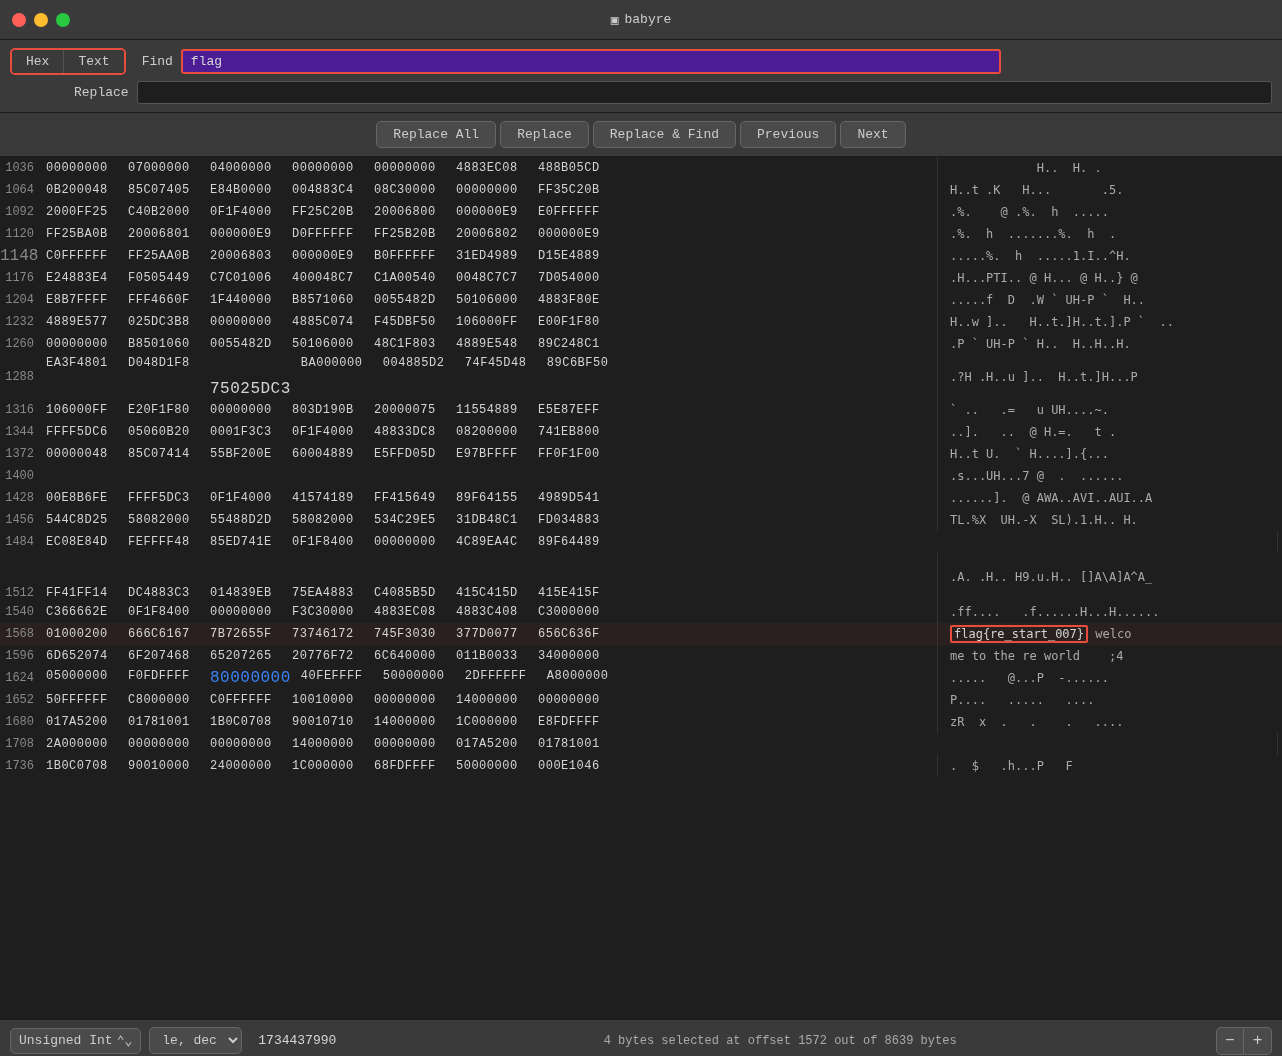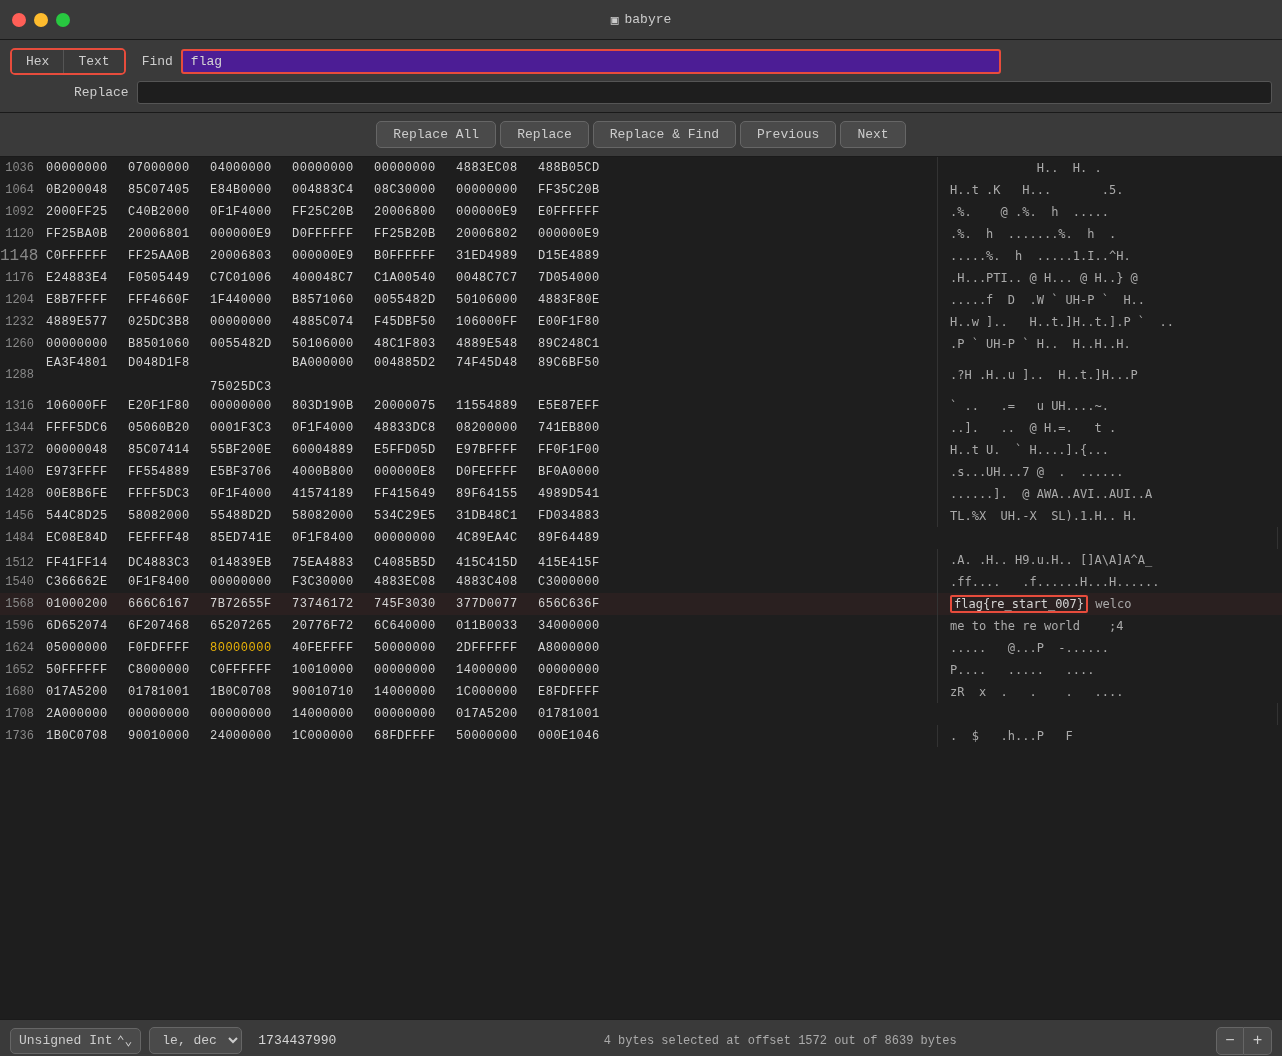--- a/index.html
+++ b/index.html
@@ -387,21 +387,21 @@
           </div>
           <div style="width: 1px; background: rgb(51, 51, 51); margin: 0px 4px;"></div>
           <div style="width: 340px; padding: 1px 8px; display: flex; align-items: center; font-size: 12px; color: rgb(170, 170, 170); white-space: pre; font-family: Menlo, Monaco, monospace;">.P ` UH-P ` H..  H..H..H.</div>
         </div>
         <div style="display: flex; min-height: 22px; align-items: stretch;">
           <div style="display: flex; align-items: center; flex: 1 1 0%; padding: 1px 0px;">
             <span style="color: rgb(136, 136, 136); width: 46px; text-align: right; padding-right: 12px; flex-shrink: 0; font-size: 12px;">1288</span>
             <div style="display: flex; gap: 10px; flex-wrap: nowrap;">
               <span style="color: rgb(212, 212, 212); font-size: 12px; letter-spacing: 0.5px; min-width: 72px;">EA3F4801</span>
               <span style="color: rgb(212, 212, 212); font-size: 12px; letter-spacing: 0.5px; min-width: 72px;">D048D1F8</span>
-              <span style="color: rgb(212, 212, 212); font-size: 12px; letter-spacing: 0.5px; min-width: 72px; margin-top: 24px;">75025DC3</span>
+              <span style="color: rgb(212, 212, 212); font-size: 16px; letter-spacing: 0.5px; min-width: 72px; margin-top: 24px;">75025DC3</span>
               <span style="color: rgb(212, 212, 212); font-size: 12px; letter-spacing: 0.5px; min-width: 72px;">BA000000</span>
               <span style="color: rgb(212, 212, 212); font-size: 12px; letter-spacing: 0.5px; min-width: 72px;">004885D2</span>
               <span style="color: rgb(212, 212, 212); font-size: 12px; letter-spacing: 0.5px; min-width: 72px;">74F45D48</span>
               <span style="color: rgb(212, 212, 212); font-size: 12px; letter-spacing: 0.5px; min-width: 72px;">89C6BF50</span>
             </div>
           </div>
           <div style="width: 1px; background: rgb(51, 51, 51); margin: 0px 4px;"></div>
           <div style="width: 340px; padding: 1px 8px; display: flex; align-items: center; font-size: 12px; color: rgb(170, 170, 170); white-space: pre; font-family: Menlo, Monaco, monospace;">.?H .H..u ]..  H..t.]H...P</div>
         </div>
         <div style="display: flex; min-height: 22px; align-items: stretch;">
@@ -448,29 +448,20 @@
               <span style="color: rgb(212, 212, 212); font-size: 12px; letter-spacing: 0.5px; min-width: 72px;">E97BFFFF</span>
               <span style="color: rgb(212, 212, 212); font-size: 12px; letter-spacing: 0.5px; min-width: 72px;">FF0F1F00</span>
             </div>
           </div>
           <div style="width: 1px; background: rgb(51, 51, 51); margin: 0px 4px;"></div>
           <div style="width: 340px; padding: 1px 8px; display: flex; align-items: center; font-size: 12px; color: rgb(170, 170, 170); white-space: pre; font-family: Menlo, Monaco, monospace;">H..t U.  ` H....].{...</div>
         </div>
         <div style="display: flex; min-height: 22px; align-items: stretch;">
           <div style="display: flex; align-items: center; flex: 1 1 0%; padding: 1px 0px;">
             <span style="color: rgb(136, 136, 136); width: 46px; text-align: right; padding-right: 12px; flex-shrink: 0; font-size: 12px;">1400</span>
-            <div style="display: flex; gap: 10px; flex-wrap: nowrap;">
-              <span style="color: rgb(212, 212, 212); font-size: 12px; letter-spacing: 0.5px; min-width: 72px;">E973FFFF</span>
-              <span style="color: rgb(212, 212, 212); font-size: 12px; letter-spacing: 0.5px; min-width: 72px;">FF554889</span>
-              <span style="color: rgb(212, 212, 212); font-size: 12px; letter-spacing: 0.5px; min-width: 72px;">E5BF3706</span>
-              <span style="color: rgb(212, 212, 212); font-size: 12px; letter-spacing: 0.5px; min-width: 72px;">4000B800</span>
-              <span style="color: rgb(212, 212, 212); font-size: 12px; letter-spacing: 0.5px; min-width: 72px;">000000E8</span>
-              <span style="color: rgb(212, 212, 212); font-size: 12px; letter-spacing: 0.5px; min-width: 72px;">D0FEFFFF</span>
-              <span style="color: rgb(212, 212, 212); font-size: 12px; letter-spacing: 0.5px; min-width: 72px;">BF0A0000</span>
-            </div>
           </div>
           <div style="width: 1px; background: rgb(51, 51, 51); margin: 0px 4px;"></div>
           <div style="width: 340px; padding: 1px 8px; display: flex; align-items: center; font-size: 12px; color: rgb(170, 170, 170); white-space: pre; font-family: Menlo, Monaco, monospace;">.s...UH...7 @  .  ......</div>
         </div>
         <div style="display: flex; min-height: 22px; align-items: stretch;">
           <div style="display: flex; align-items: center; flex: 1 1 0%; padding: 1px 0px;">
             <span style="color: rgb(136, 136, 136); width: 46px; text-align: right; padding-right: 12px; flex-shrink: 0; font-size: 12px;">1428</span>
             <div style="display: flex; gap: 10px; flex-wrap: nowrap;">
               <span style="color: rgb(212, 212, 212); font-size: 12px; letter-spacing: 0.5px; min-width: 72px;">00E8B6FE</span>
               <span style="color: rgb(212, 212, 212); font-size: 12px; letter-spacing: 0.5px; min-width: 72px;">FFFF5DC3</span>
@@ -509,21 +500,21 @@
               <span style="color: rgb(212, 212, 212); font-size: 12px; letter-spacing: 0.5px; min-width: 72px;">85ED741E</span>
               <span style="color: rgb(212, 212, 212); font-size: 12px; letter-spacing: 0.5px; min-width: 72px;">0F1F8400</span>
               <span style="color: rgb(212, 212, 212); font-size: 12px; letter-spacing: 0.5px; min-width: 72px;">00000000</span>
               <span style="color: rgb(212, 212, 212); font-size: 12px; letter-spacing: 0.5px; min-width: 72px;">4C89EA4C</span>
               <span style="color: rgb(212, 212, 212); font-size: 12px; letter-spacing: 0.5px; min-width: 72px;">89F64489</span>
             </div>
           </div>
           <div style="width: 1px; background: rgb(51, 51, 51); margin: 0px 4px;"></div>
         </div>
         <div style="display: flex; min-height: 22px; align-items: stretch;">
-          <div style="display: flex; align-items: flex-end; flex: 1 1 0%; padding: 1px 0px;">
+          <div style="display: flex; align-items: flex-start; flex: 1 1 0%; padding: 1px 0px; margin-top: 32px;">
             <span style="color: rgb(136, 136, 136); width: 46px; text-align: right; padding-right: 12px; flex-shrink: 0; font-size: 12px;">1512</span>
             <div style="display: flex; gap: 10px; flex-wrap: nowrap;">
               <span style="color: rgb(212, 212, 212); font-size: 12px; letter-spacing: 0.5px; min-width: 72px;">FF41FF14</span>
               <span style="color: rgb(212, 212, 212); font-size: 12px; letter-spacing: 0.5px; min-width: 72px;">DC4883C3</span>
               <span style="color: rgb(212, 212, 212); font-size: 12px; letter-spacing: 0.5px; min-width: 72px;">014839EB</span>
               <span style="color: rgb(212, 212, 212); font-size: 12px; letter-spacing: 0.5px; min-width: 72px;">75EA4883</span>
               <span style="color: rgb(212, 212, 212); font-size: 12px; letter-spacing: 0.5px; min-width: 72px;">C4085B5D</span>
               <span style="color: rgb(212, 212, 212); font-size: 12px; letter-spacing: 0.5px; min-width: 72px;">415C415D</span>
               <span style="color: rgb(212, 212, 212); font-size: 12px; letter-spacing: 0.5px; min-width: 72px;">415E415F</span>
             </div>
@@ -578,21 +569,21 @@
           </div>
           <div style="width: 1px; background: rgb(51, 51, 51); margin: 0px 4px;"></div>
           <div style="width: 340px; padding: 1px 8px; display: flex; align-items: center; font-size: 12px; color: rgb(170, 170, 170); white-space: pre; font-family: Menlo, Monaco, monospace;">me to the re world    ;4</div>
         </div>
         <div style="display: flex; min-height: 22px; align-items: stretch;">
           <div style="display: flex; align-items: center; flex: 1 1 0%; padding: 1px 0px;">
             <span style="color: rgb(136, 136, 136); width: 46px; text-align: right; padding-right: 12px; flex-shrink: 0; font-size: 12px;">1624</span>
             <div style="display: flex; gap: 10px; flex-wrap: nowrap;">
               <span style="color: rgb(212, 212, 212); font-size: 12px; letter-spacing: 0.5px; min-width: 72px;">05000000</span>
               <span style="color: rgb(212, 212, 212); font-size: 12px; letter-spacing: 0.5px; min-width: 72px;">F0FDFFFF</span>
-              <span style="color: #eab308; font-size: 12px; letter-spacing: 0.5px; min-width: 72px;">80000000</span>
+              <span style="color: #3b82f6; font-size: 16px; letter-spacing: 0.5px; min-width: 72px;">80000000</span>
               <span style="color: rgb(212, 212, 212); font-size: 12px; letter-spacing: 0.5px; min-width: 72px;">40FEFFFF</span>
               <span style="color: rgb(212, 212, 212); font-size: 12px; letter-spacing: 0.5px; min-width: 72px;">50000000</span>
               <span style="color: rgb(212, 212, 212); font-size: 12px; letter-spacing: 0.5px; min-width: 72px;">2DFFFFFF</span>
               <span style="color: rgb(212, 212, 212); font-size: 12px; letter-spacing: 0.5px; min-width: 72px;">A8000000</span>
             </div>
           </div>
           <div style="width: 1px; background: rgb(51, 51, 51); margin: 0px 4px;"></div>
           <div style="width: 340px; padding: 1px 8px; display: flex; align-items: center; font-size: 12px; color: rgb(170, 170, 170); white-space: pre; font-family: Menlo, Monaco, monospace;">.....   @...P  -......</div>
         </div>
         <div style="display: flex; min-height: 22px; align-items: stretch;">

